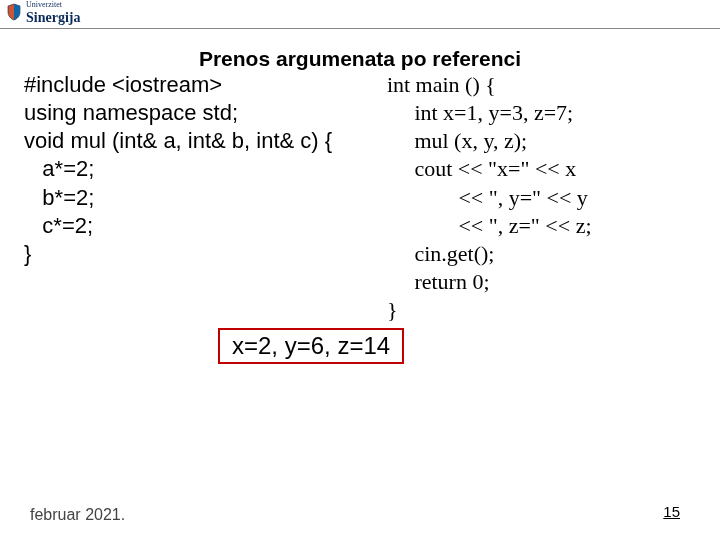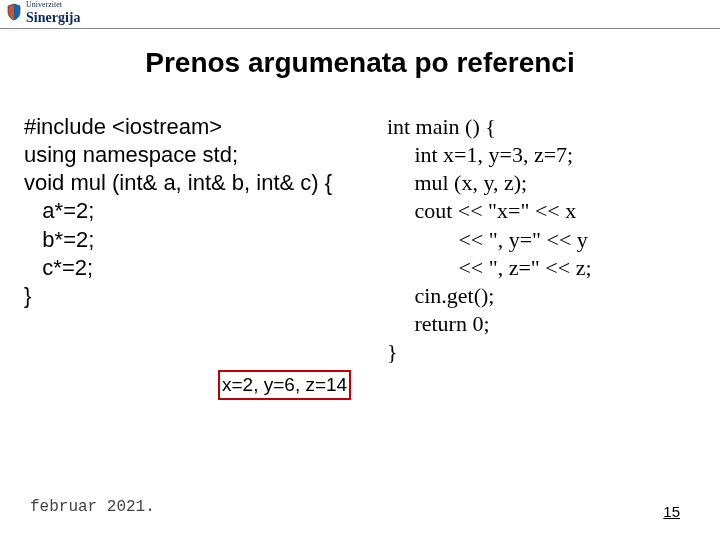--- a/index.html
+++ b/index.html
@@ -29,29 +29,28 @@
   }
   .logo-text {
     font-family: "Times New Roman", serif;
     font-size: 14px;
     font-weight: bold;
     color: #0a2a5a;
   }
   .logo-text .u { font-size: 8px; font-weight: normal; display:block; line-height:6px; color:#0a2a5a;}
   .title {
     text-align: center;
-    font-size: 28px;
+    font-size: 21px;
     font-weight: bold;
     color: #000;
     margin-top: 18px;
     font-family: Arial, sans-serif;
   }
   .content {
     display: flex;
-    margin-top: 34px;
     padding: 0 24px 0 24px;
     font-size: 22px;
     font-family: Arial, sans-serif;
     color: #000;
     line-height: 1.28;
   }
   .col-left {
     flex: 0 0 54%;
     white-space: pre;
   }
@@ -60,31 +59,30 @@
     white-space: pre;
     font-family: Liberation Serif, serif;
   }
   .result-row {
     margin-top: 4px;
     padding-left: 218px;
   }
   .result-box {
     display: inline-block;
     border: 2px solid #c00000;
-    padding: 2px 2px;
-    font-size: 19px;
+    padding: 2px 12px;
+    font-size: 24px;
     font-family: Arial, sans-serif;
   }
   .footer-date {
     position: absolute;
     left: 30px;
-    bottom: 24px;
+    bottom: 16px;
     font-size: 16px;
     color: #444;
-    font-family: Liberation Mono, monospace;
   }
   .footer-page {
     position: absolute;
     right: 40px;
     bottom: 20px;
     font-size: 15px;
     color: #000;
     text-decoration: underline;
   }
 </style>

